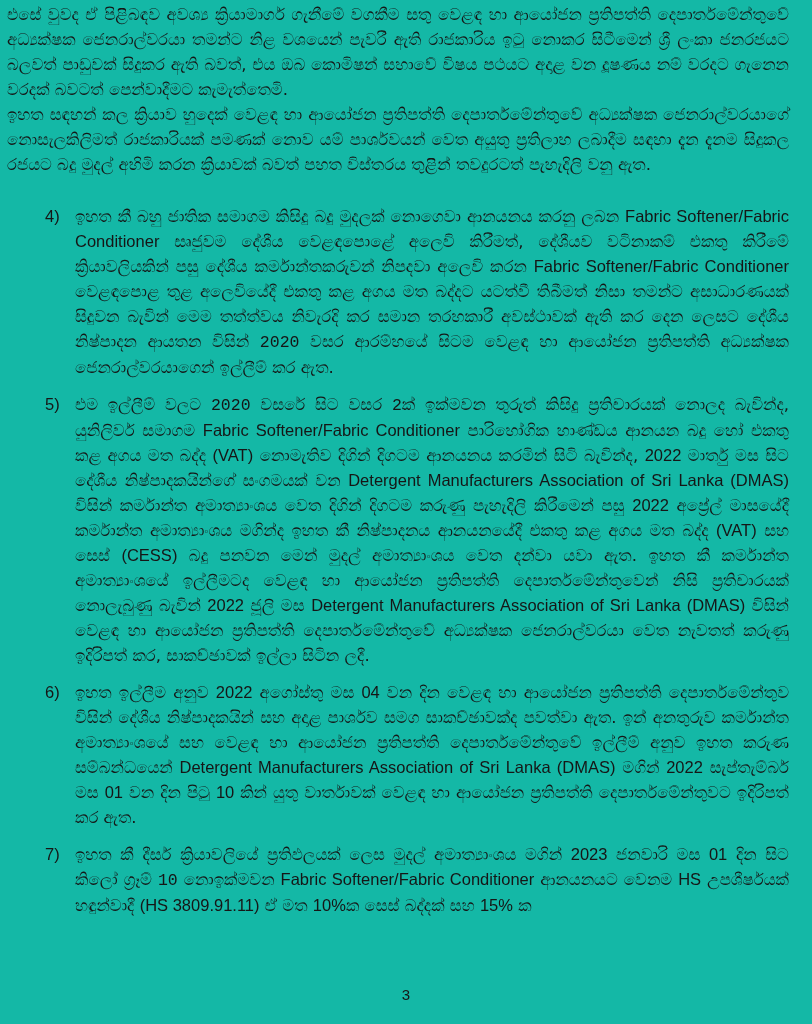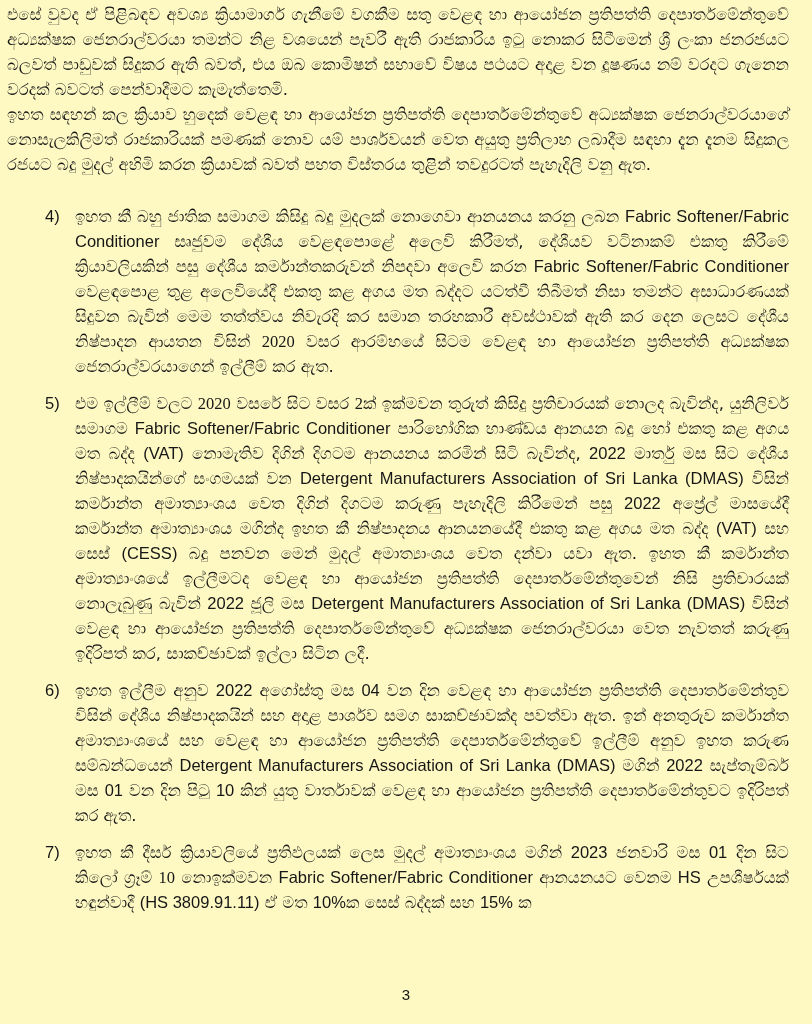--- a/index.html
+++ b/index.html
@@ -1,21 +1,21 @@
 <!DOCTYPE html>
 <html><head>
 <meta charset="utf-8">
 <style>
   html, body { margin: 0; padding: 0; }
   body { width: 812px; height: 1024px; background: #e8e8e8; }
   .page {
     position: relative;
     width: 812px;
     height: 1024px;
-    background: #fef9c3;
+    background: #14b8a6;
     overflow: hidden;
     color: #161616;
     font-family: "DejaVu Sans", sans-serif;
   }
   .content {
     position: absolute;
     left: 7px;
     top: 2px;
     width: 782px;
     font-size: 16.5px;
@@ -28,21 +28,21 @@
   .intro-para.bold { font-weight: 400; }
   .item { display: flex; margin-top: 12px; }
   .item.first { margin-top: 27px; }
   .item-marker {
     flex: 0 0 30px;
     margin-left: 38px;
     font-family: "Liberation Sans", "DejaVu Sans", sans-serif;
   }
   .item-text { flex: 1; text-align: justify; }
   .seg-sans { font-family: "Liberation Sans", "DejaVu Sans", sans-serif; }
-  .seg-serif { font-family: Liberation Serif, serif; }
+  .seg-serif { font-family: Liberation Mono, monospace; }
   .page-number {
     position: absolute;
     top: 986px;
     left: 0;
     width: 812px;
     text-align: center;
     font-size: 15px;
     font-family: "Liberation Sans", "DejaVu Sans", sans-serif;
     color: #161616;
   }

